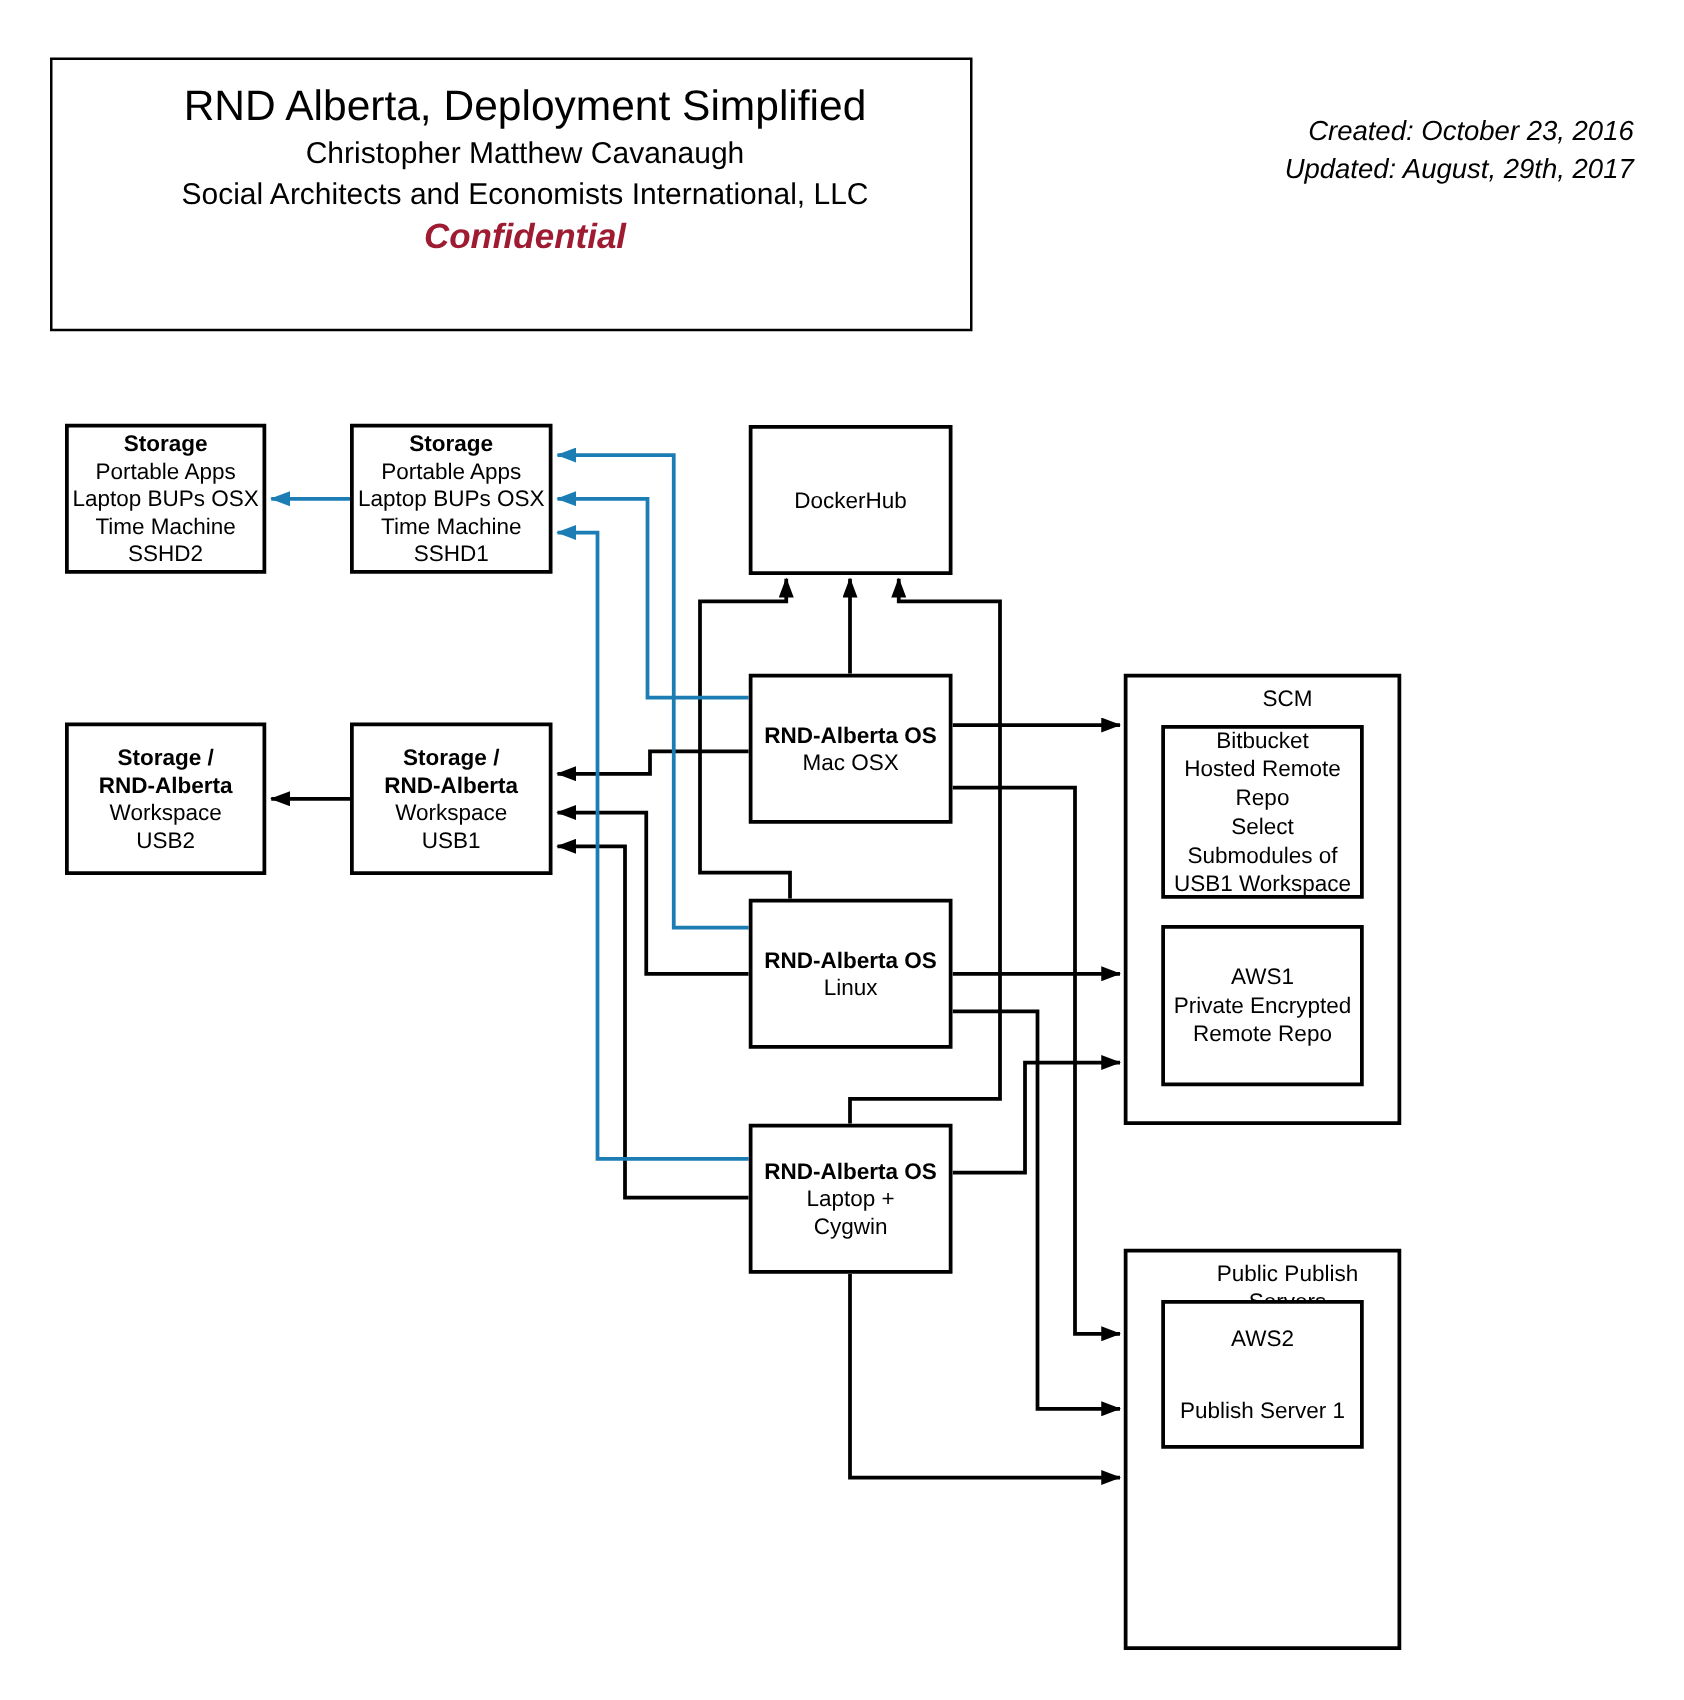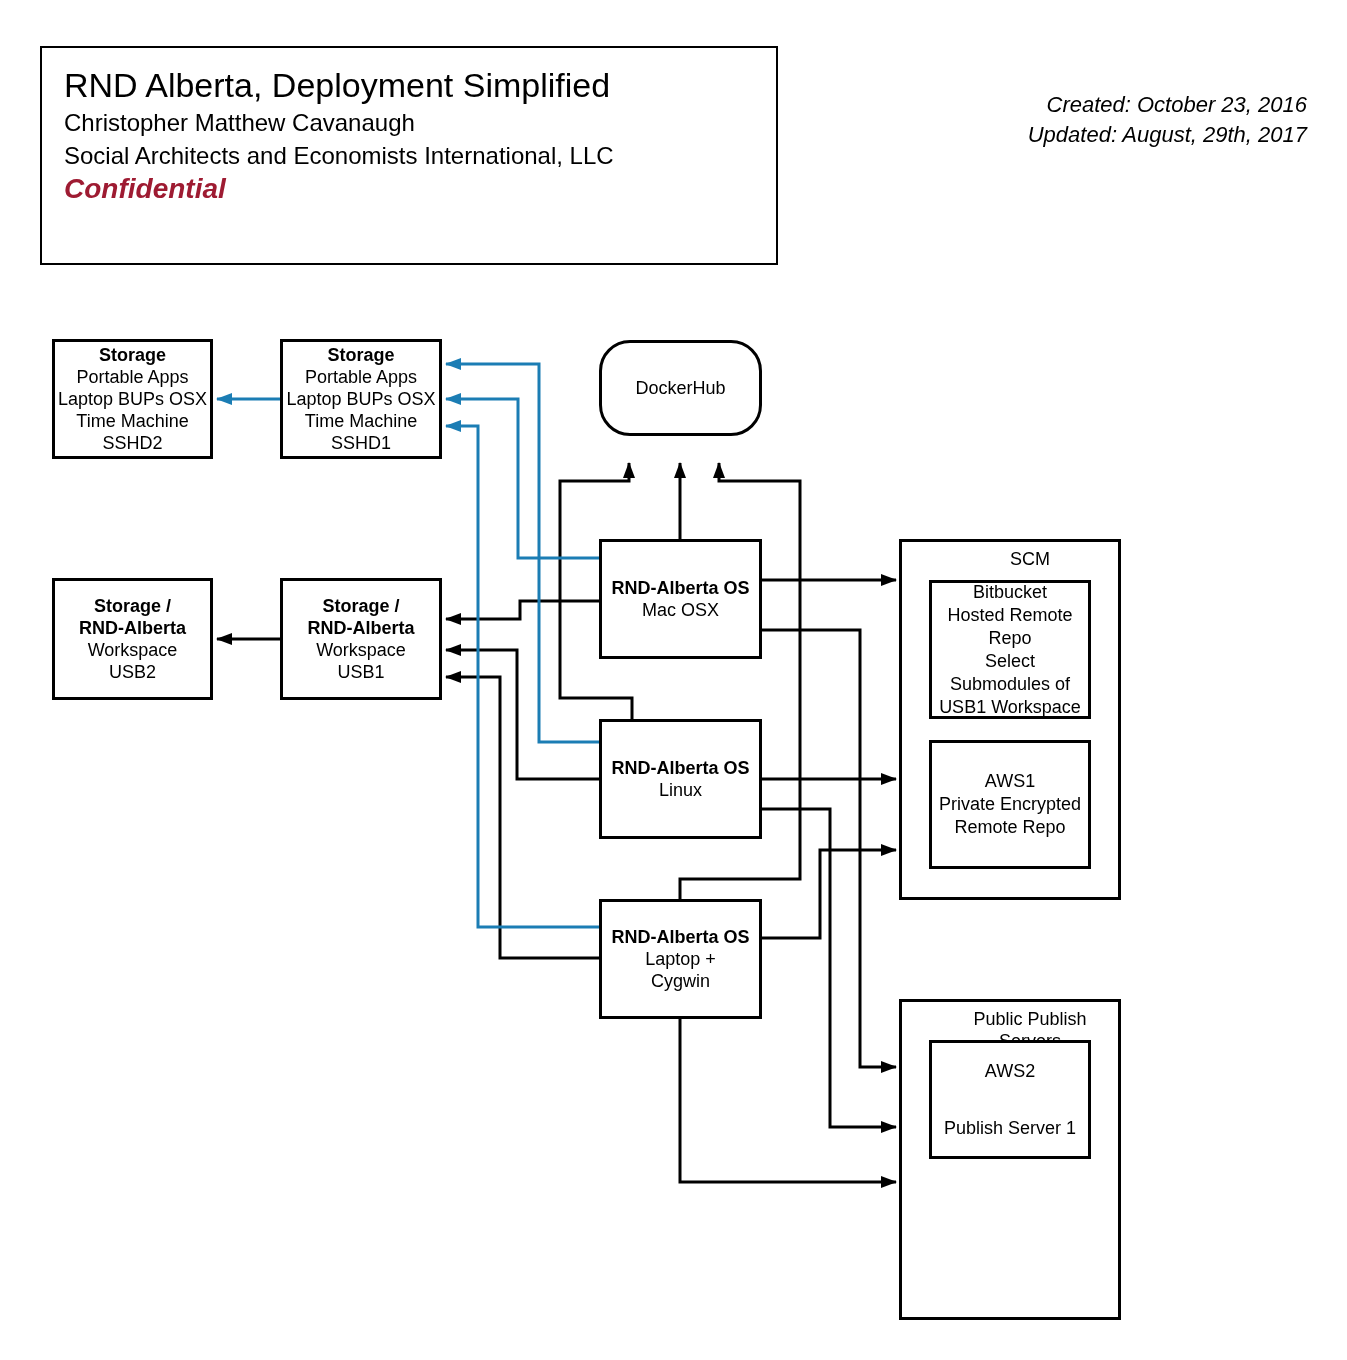--- a/index.html
+++ b/index.html
@@ -18,20 +18,21 @@
     overflow:hidden;
   }
   
   .title-box{
     position:absolute;
     left:40px;top:46px;width:738px;height:219px;
     border:2px solid var(--black);
     box-sizing:border-box;
     background:#fff;
     padding:16px 0 0 22px;
+    text-align:center;
   }
   .title-main{font-size:34px;line-height:42px;font-weight:400;}
   .title-author{font-size:24px;line-height:33px;}
   .title-company{font-size:24px;line-height:33px;}
   .title-confidential{
     font-size:28px;line-height:34px;
     font-weight:700;font-style:italic;
     color:var(--red);
     margin-top:0;
   }
@@ -140,21 +141,21 @@
   </div>
 
   <div class="node" style="left:280px;top:339px;width:162px;height:120px;">
     <div class="b">Storage</div>
     <div>Portable Apps</div>
     <div>Laptop BUPs OSX</div>
     <div>Time Machine</div>
     <div>SSHD1</div>
   </div>
 
-  <div class="node" style="left:599px;top:340px;width:163px;height:96px;border-radius:31px;">
+  <div class="node" style="left:599px;top:340px;width:163px;height:120px;">
     <div>DockerHub</div>
   </div>
 
   <div class="node" style="left:52px;top:578px;width:161px;height:122px;">
     <div class="b">Storage /</div>
     <div class="b">RND-Alberta</div>
     <div>Workspace</div>
     <div>USB2</div>
   </div>
 

